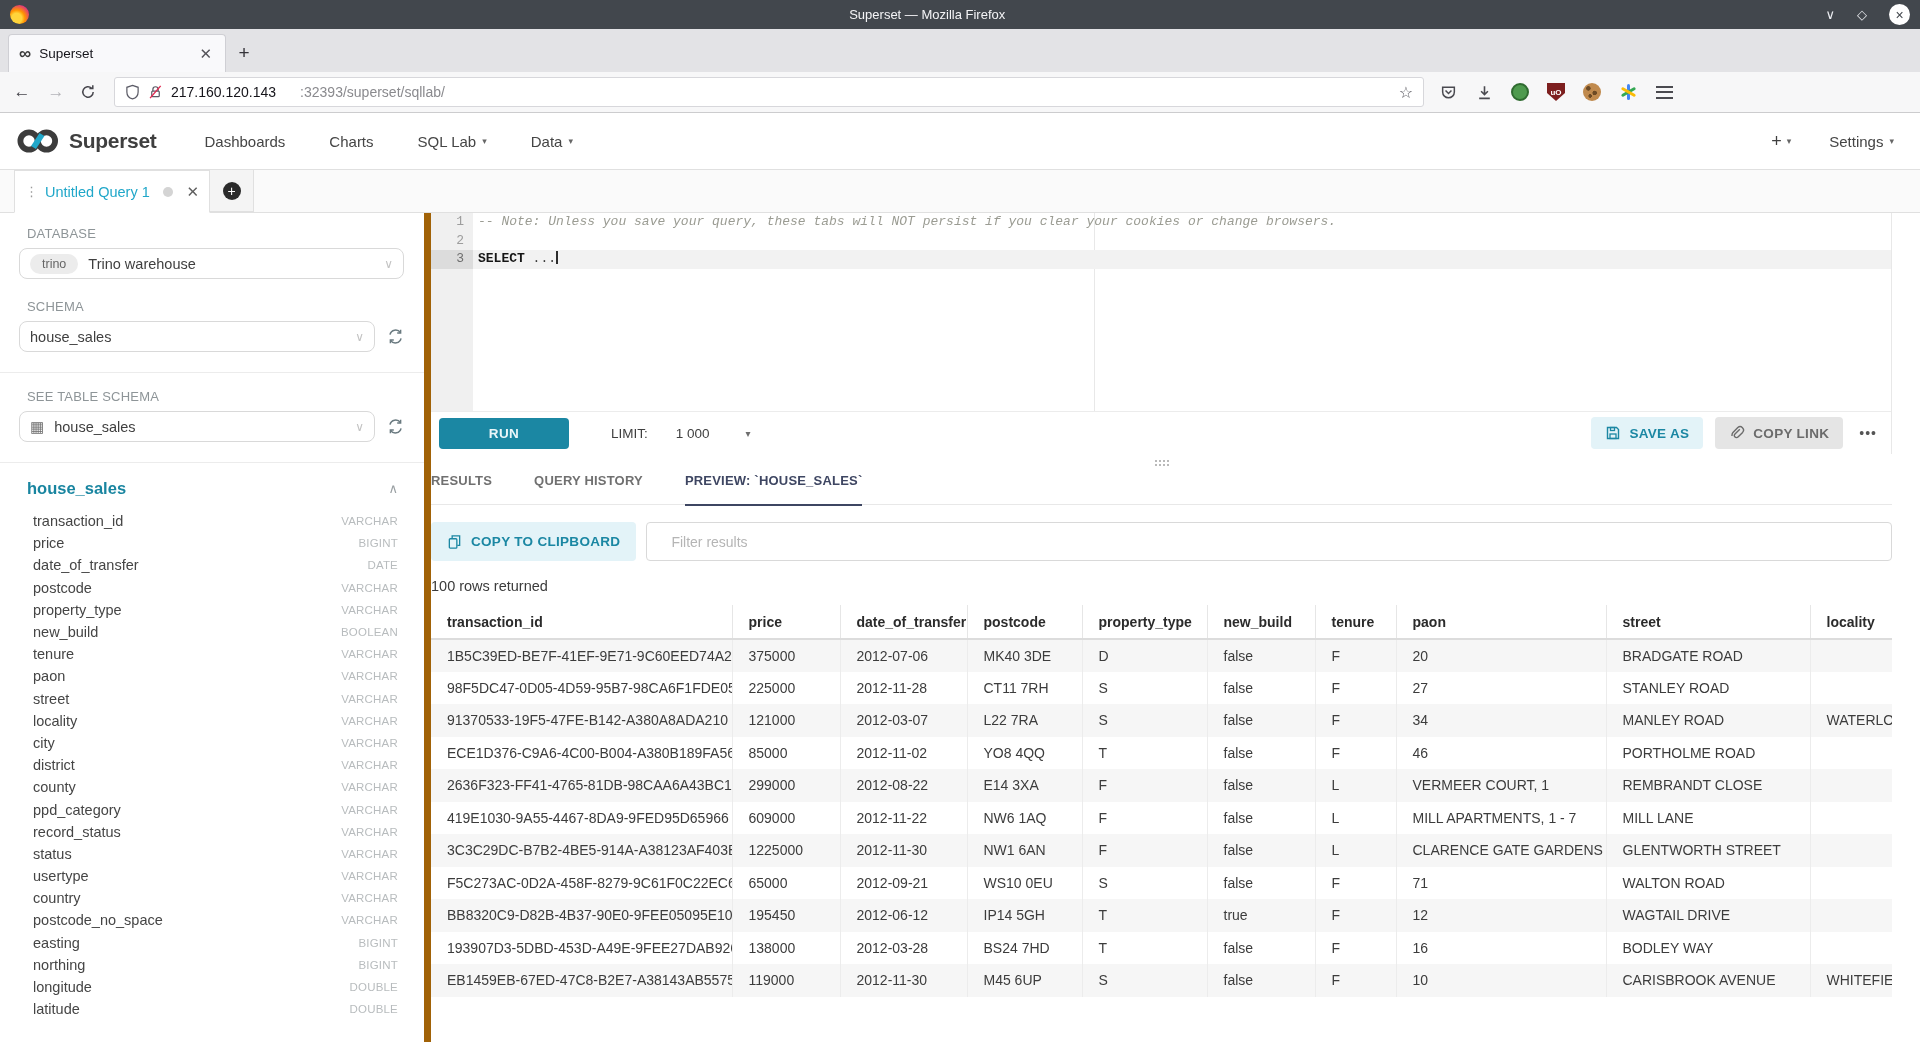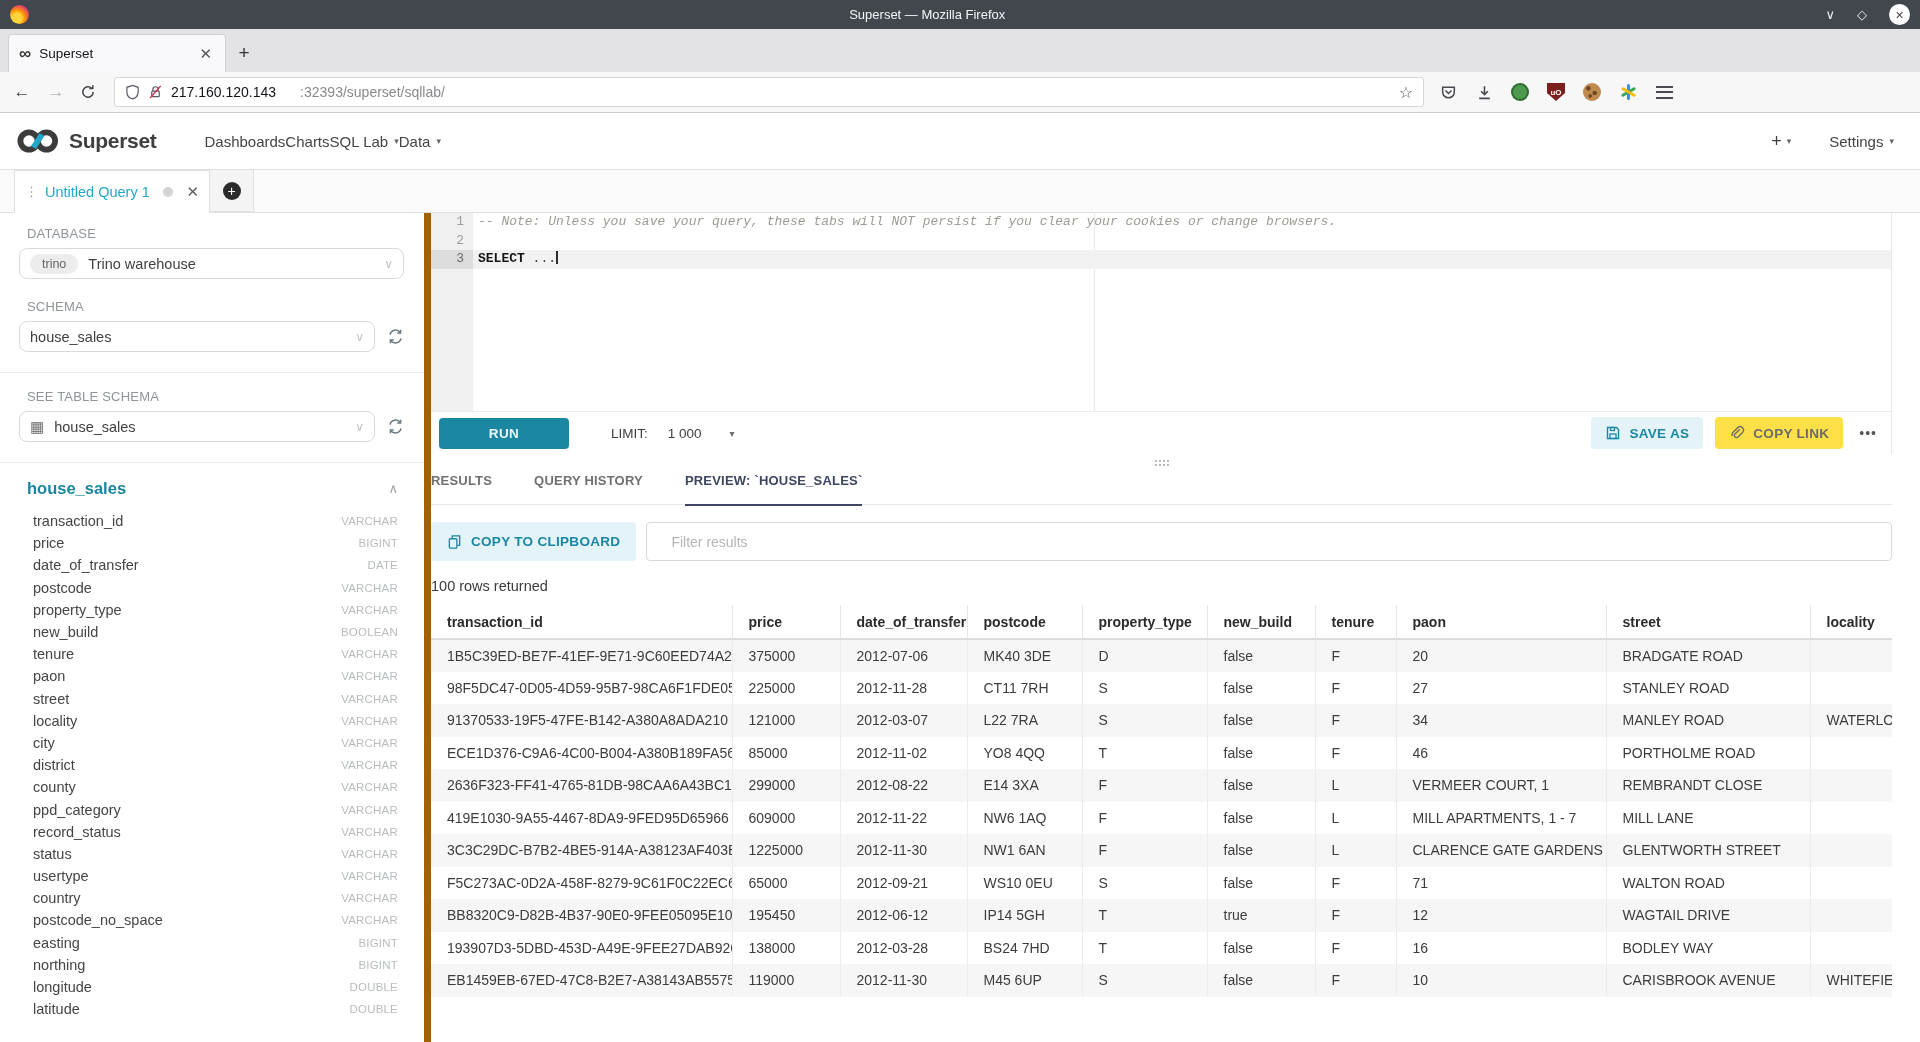--- a/index.html
+++ b/index.html
@@ -48,21 +48,21 @@
   .ext-star i { position:absolute; left:8px; top:1px; width:3px; height:16px; border-radius:2px; background:#4285f4; }
   .ext-star i:nth-child(2){ transform:rotate(60deg); background:#34a853; }
   .ext-star i:nth-child(3){ transform:rotate(-60deg); background:#fbbc05; }
   .hamburger { width:17px; height:13px; background:repeating-linear-gradient(#4a4a50 0 2px, transparent 2px 5.5px); }
 
   
   .app-nav { height:57px; background:#fff; border-bottom:1px solid #e0e0e0; display:flex; align-items:center;
     padding:0 26px 0 16px; flex:0 0 auto; }
   .brand { display:flex; align-items:center; gap:9px; margin-right:48px; }
   .brand-name { font-size:21px; font-weight:bold; color:#3f3f3f; letter-spacing:-0.3px; }
-  .app-nav-items { display:flex; align-items:center; }
+  .app-nav-items { display:flex; align-items:center; gap:44px; }
   .nav-item { font-size:15px; color:#454545; display:flex; align-items:center; gap:6px; }
   .caret { font-size:9px; color:#666; }
   .app-nav-right { margin-left:auto; display:flex; align-items:center; gap:38px; }
   .plus-menu { font-size:18px; color:#3f3f3f; display:flex; align-items:center; gap:5px; }
   .settings-menu { font-size:15px; color:#454545; display:flex; align-items:center; gap:6px; }
 
   
   .qstrip { height:43px; background:#fafafa; border-bottom:1px solid #e0e0e0; display:flex; align-items:stretch;
     padding-left:14px; flex:0 0 auto; position:relative; }
   .qtab { width:196px; background:#fff; border:1px solid #e0e0e0; border-bottom:1px solid #fff; margin-bottom:-1px;
@@ -111,26 +111,26 @@
   .cm { color:#9b9c93; font-style:italic; }
   .kw { font-weight:bold; color:#151515; }
   .k-code { background:#f2f2f2; }
   .k-code .gut { background:#dcdcdc; color:#6e6e6e; }
   .k-code .rest::after { content:""; display:inline-block; width:2px; height:13px; background:#2c2c2c;
     vertical-align:-2px; margin-left:0; }
 
   .run-row { height:42px; display:flex; align-items:center; padding:0 10px 0 8px; gap:0; }
   .run-btn { width:130px; height:31px; background:#1b87a3; color:#eaf6f9; border:none; border-radius:4px;
     font-size:13.5px; font-weight:bold; letter-spacing:0.4px; }
-  .limit { display:flex; align-items:center; gap:20px; margin-left:42px; font-size:13.5px; color:#3f3f3f; }
+  .limit { display:flex; align-items:center; gap:28px; margin-left:42px; font-size:13.5px; color:#3f3f3f; }
   .limit-caret { color:#6e6e6e; font-size:10px; margin-left:8px; }
   .run-right { margin-left:auto; display:flex; align-items:center; gap:12px; }
   .saveas-btn { height:32px; background:#e3f3f8; color:#1b87a3; border:none; border-radius:4px; font-size:13.5px;
     font-weight:bold; letter-spacing:0.3px; display:flex; align-items:center; gap:8px; padding:0 14px; }
-  .copylink-btn { height:32px; background:#fde047; color:#6b6b6b; border:none; border-radius:4px; font-size:13.5px;
+  .copylink-btn { height:32px; background:#e5e5e5; color:#6b6b6b; border:none; border-radius:4px; font-size:13.5px;
     font-weight:bold; letter-spacing:0.3px; display:flex; align-items:center; gap:8px; padding:0 14px; }
   .more-btn { color:#555; font-size:14px; letter-spacing:1px; background:none; border:none; padding:0 4px; }
 
   
   .results { flex:1; display:flex; flex-direction:column; min-height:0; padding-top:4px; }
   .drag-handle { align-self:center; width:14px; height:7px; margin:2px 0 6px 0; position:relative; }
   .drag-handle::before { content:""; position:absolute; left:0; top:0; width:2px; height:2px; background:#b9b9b9;
     box-shadow:4px 0 #b9b9b9, 8px 0 #b9b9b9, 12px 0 #b9b9b9, 0 4px #b9b9b9, 4px 4px #b9b9b9, 8px 4px #b9b9b9, 12px 4px #b9b9b9; }
   .rtabs { display:flex; gap:42px; border-bottom:1px solid #e8e8e8; height:32px; }
   .rtab { font-size:13px; font-weight:bold; letter-spacing:0.2px; color:#707070; padding-bottom:10px;

